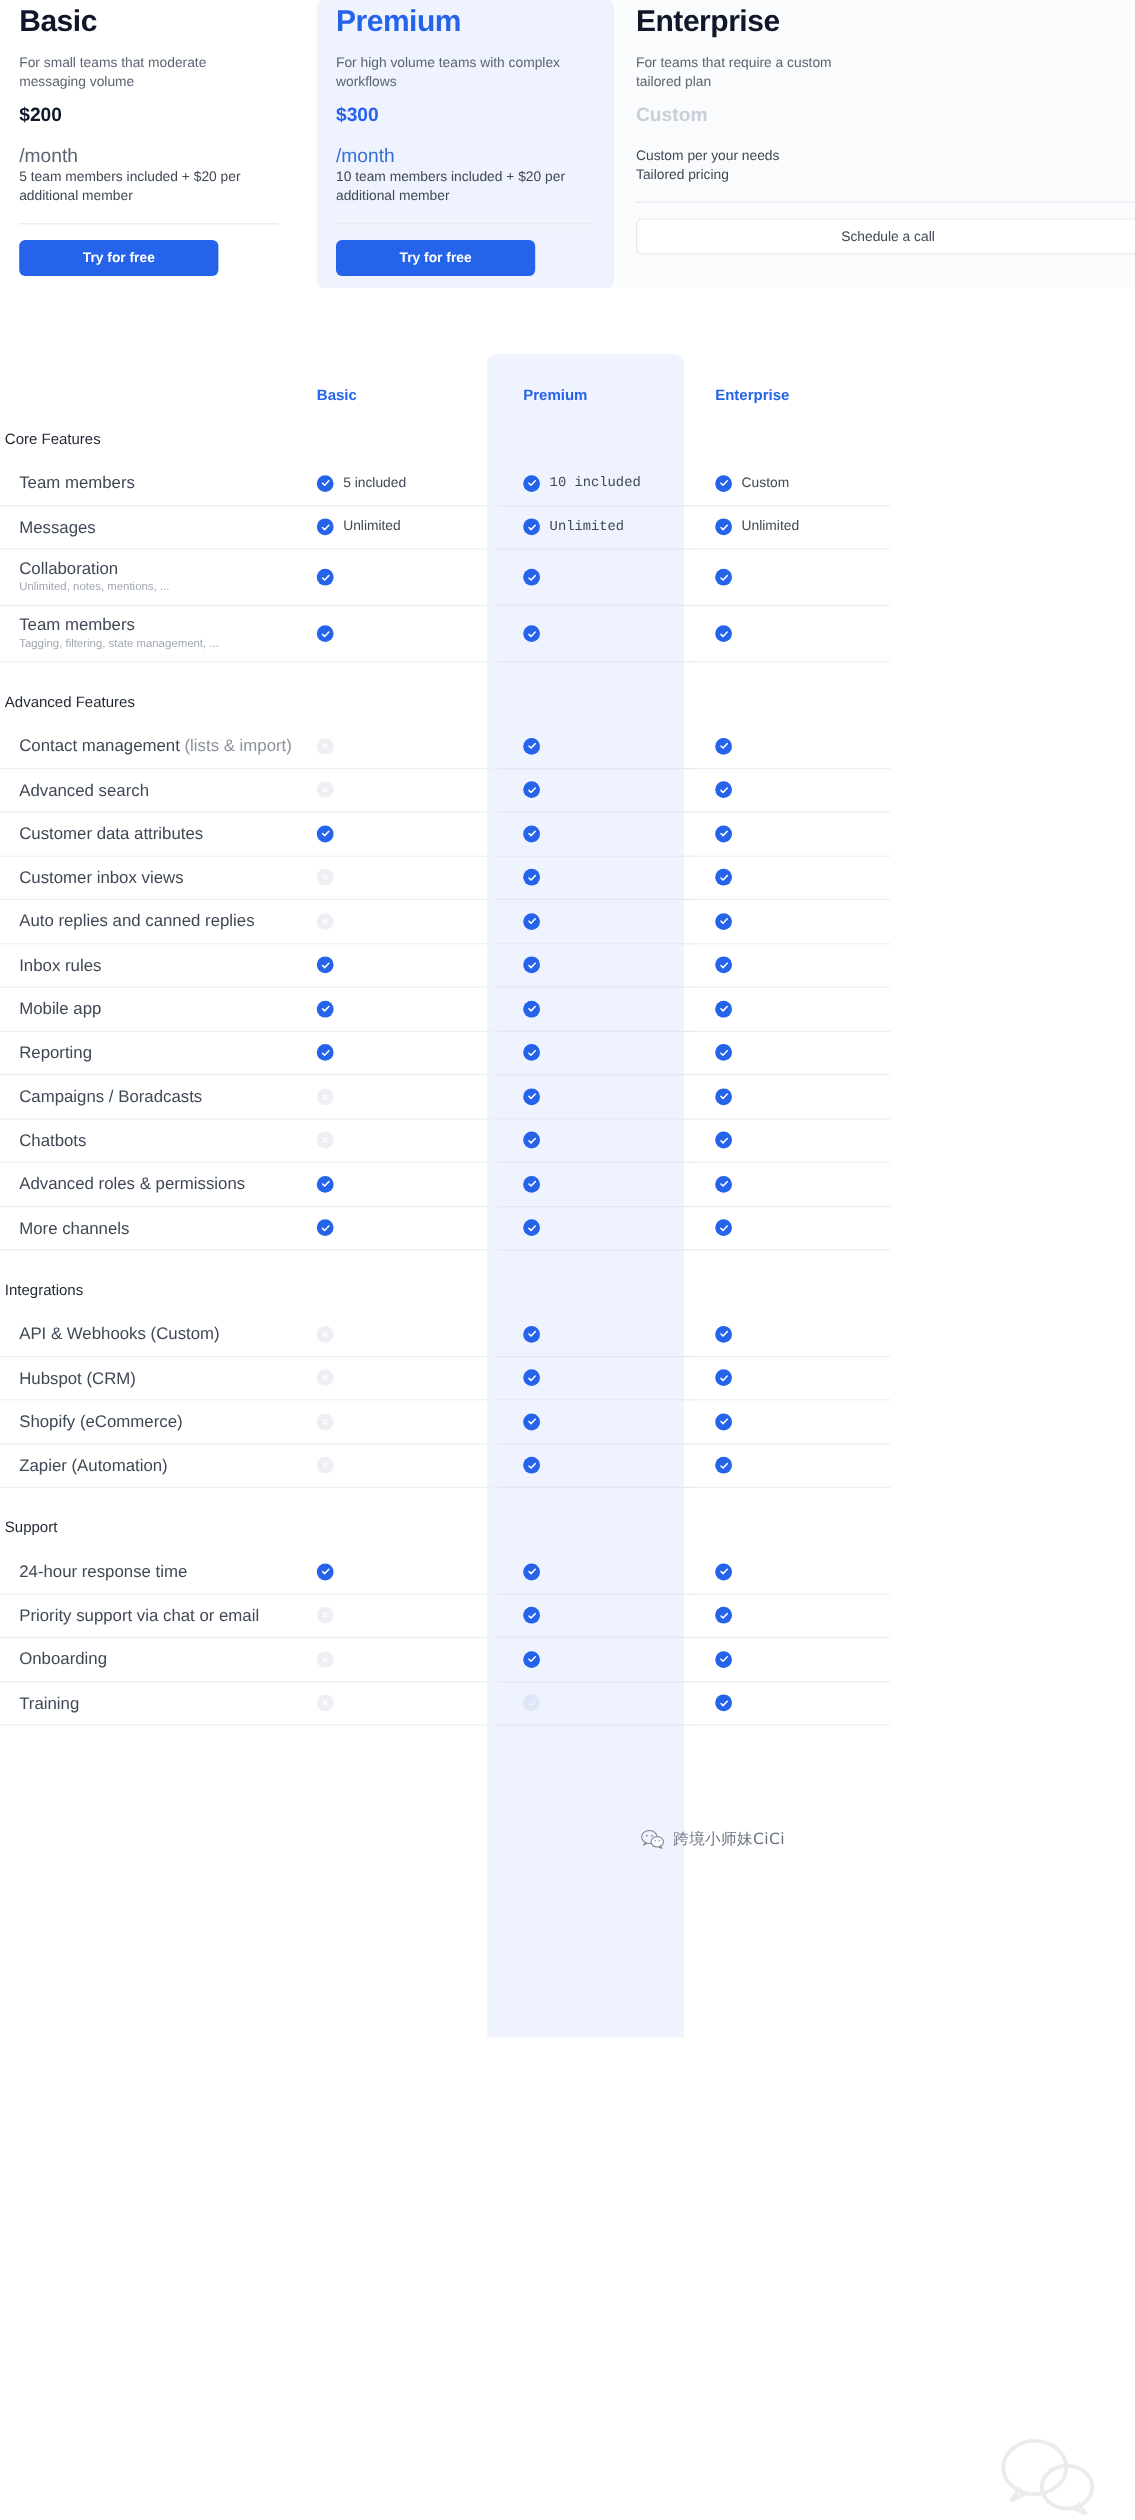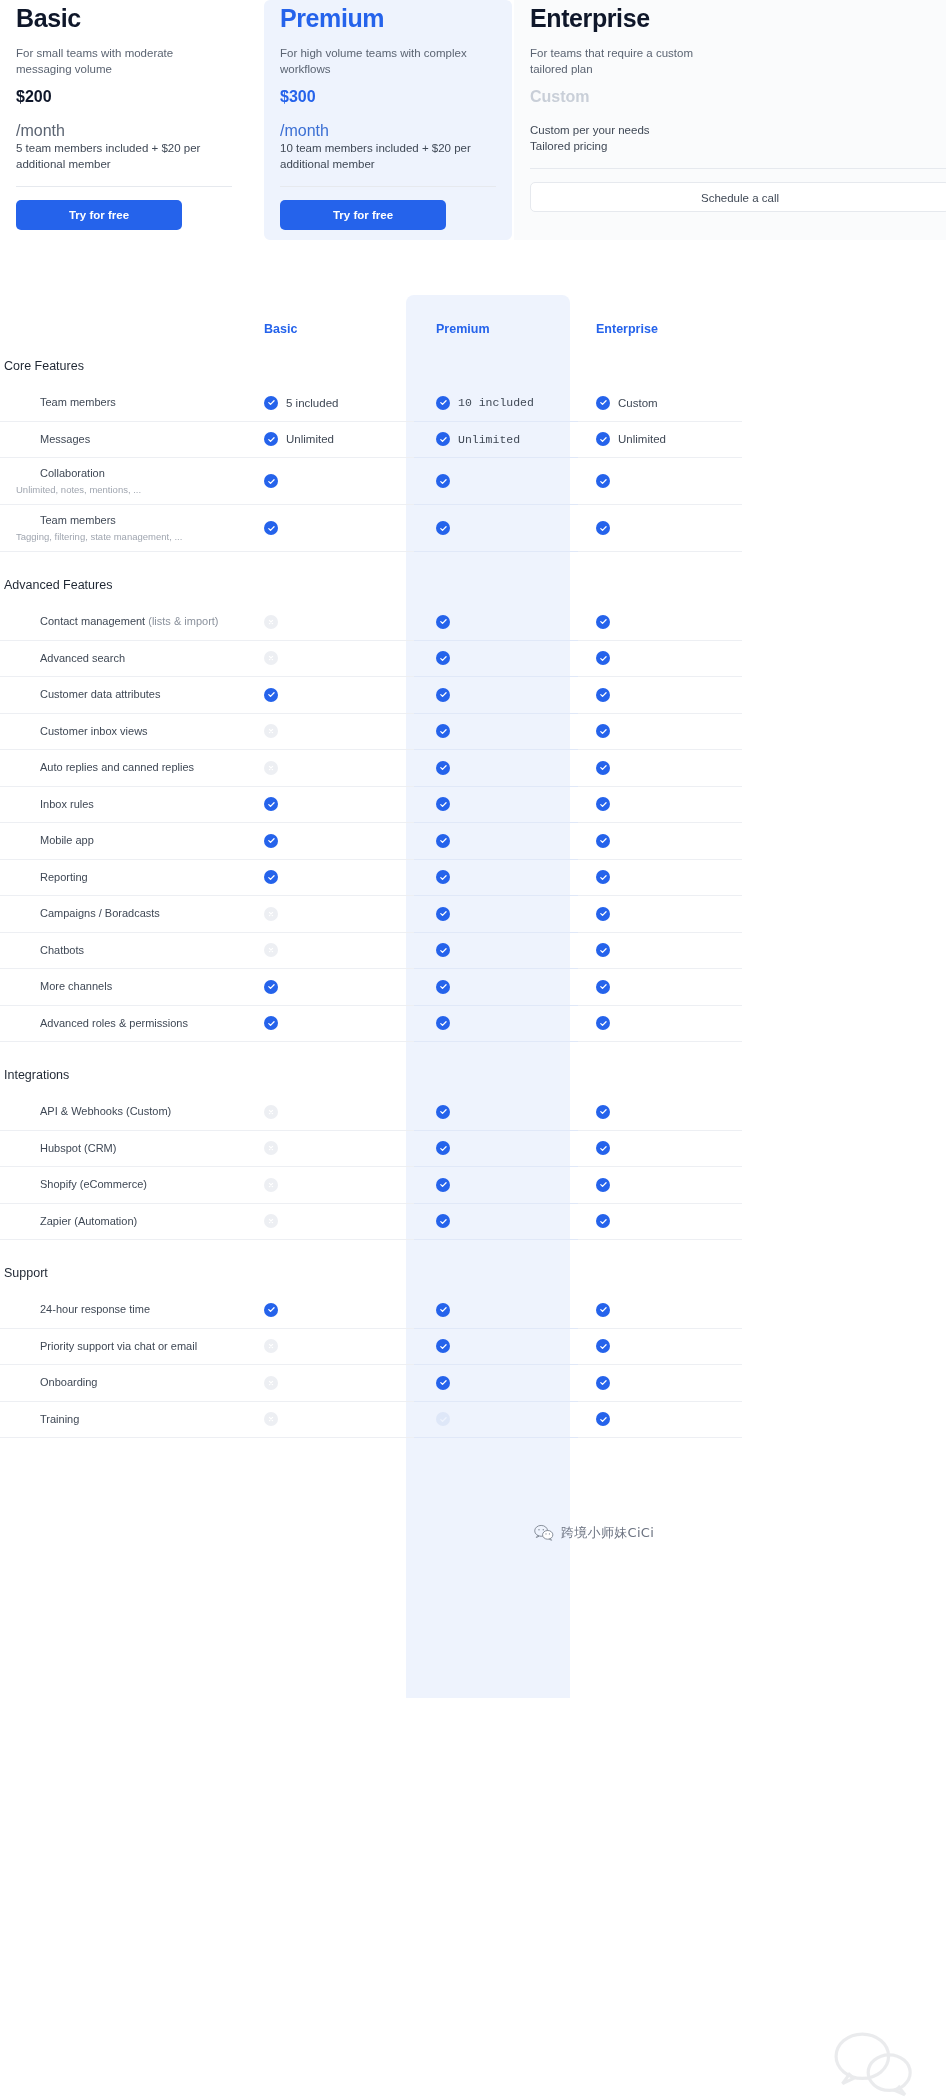--- a/index.html
+++ b/index.html
@@ -165,24 +165,23 @@
     min-height: 36.5px;
     display: flex;
     flex-direction: column;
     justify-content: center;
     padding-top: 2px;
     padding-bottom: 2px;
   }
   .frow.tall .label-cell { min-height: 47px; }
 
   .flabel {
-    font-size: 11px;
+    font-size: 14px;
     color: #3f4855;
     line-height: 15px;
-    margin-left: 24px;
   }
   .flabel .muted { color: #8b929d; }
   .fsub {
     font-size: 9.5px;
     color: #a0a6b0;
     line-height: 13px;
     margin-top: 2px;
   }
 
   .cell {
@@ -247,21 +246,21 @@
     z-index: 4;
   }
 </style>
 </head>
 <body>
 
 <div class="plans">
 
   <div class="plan-card basic">
     <div class="plan-title">Basic</div>
-    <div class="plan-desc">For small teams with moderate messaging volume</div>
+    <div class="plan-desc">For small teams that moderate messaging volume</div>
     <div class="plan-price">$200</div>
     <div class="plan-period">/month</div>
     <div class="plan-note">5 team members included + $20 per additional member</div>
     <div class="plan-divider"></div>
     <button class="plan-btn primary">Try for free</button>
   </div>
 
   <div class="plan-spacer"></div>
 
   <div class="plan-card premium">
@@ -672,47 +671,47 @@
           <div class="cell c-enterprise">
             <span class="ico yes">
               <svg viewBox="0 0 12 12">
                 <path d="M2.4 6.2 L4.7 8.5 L9.4 3.6" fill="none" stroke="#fff" stroke-width="1.7" stroke-linecap="round" stroke-linejoin="round"></path>
               </svg>
             </span>
           </div>
         </div>
         <div class="frow">
           <div class="label-cell">
+            <div class="flabel">Advanced roles &amp; permissions</div>
+          </div>
+          <div class="cell c-basic">
+            <span class="ico yes">
+              <svg viewBox="0 0 12 12">
+                <path d="M2.4 6.2 L4.7 8.5 L9.4 3.6" fill="none" stroke="#fff" stroke-width="1.7" stroke-linecap="round" stroke-linejoin="round"></path>
+              </svg>
+            </span>
+          </div>
+          <div class="cell c-premium">
+            <span class="ico yes">
+              <svg viewBox="0 0 12 12">
+                <path d="M2.4 6.2 L4.7 8.5 L9.4 3.6" fill="none" stroke="#fff" stroke-width="1.7" stroke-linecap="round" stroke-linejoin="round"></path>
+              </svg>
+            </span>
+          </div>
+          <div class="cell c-enterprise">
+            <span class="ico yes">
+              <svg viewBox="0 0 12 12">
+                <path d="M2.4 6.2 L4.7 8.5 L9.4 3.6" fill="none" stroke="#fff" stroke-width="1.7" stroke-linecap="round" stroke-linejoin="round"></path>
+              </svg>
+            </span>
+          </div>
+        </div>
+        <div class="frow">
+          <div class="label-cell">
             <div class="flabel">More channels</div>
-          </div>
-          <div class="cell c-basic">
-            <span class="ico yes">
-              <svg viewBox="0 0 12 12">
-                <path d="M2.4 6.2 L4.7 8.5 L9.4 3.6" fill="none" stroke="#fff" stroke-width="1.7" stroke-linecap="round" stroke-linejoin="round"></path>
-              </svg>
-            </span>
-          </div>
-          <div class="cell c-premium">
-            <span class="ico yes">
-              <svg viewBox="0 0 12 12">
-                <path d="M2.4 6.2 L4.7 8.5 L9.4 3.6" fill="none" stroke="#fff" stroke-width="1.7" stroke-linecap="round" stroke-linejoin="round"></path>
-              </svg>
-            </span>
-          </div>
-          <div class="cell c-enterprise">
-            <span class="ico yes">
-              <svg viewBox="0 0 12 12">
-                <path d="M2.4 6.2 L4.7 8.5 L9.4 3.6" fill="none" stroke="#fff" stroke-width="1.7" stroke-linecap="round" stroke-linejoin="round"></path>
-              </svg>
-            </span>
-          </div>
-        </div>
-        <div class="frow">
-          <div class="label-cell">
-            <div class="flabel">Advanced roles &amp; permissions</div>
           </div>
           <div class="cell c-basic">
             <span class="ico yes">
               <svg viewBox="0 0 12 12">
                 <path d="M2.4 6.2 L4.7 8.5 L9.4 3.6" fill="none" stroke="#fff" stroke-width="1.7" stroke-linecap="round" stroke-linejoin="round"></path>
               </svg>
             </span>
           </div>
           <div class="cell c-premium">
             <span class="ico yes">

